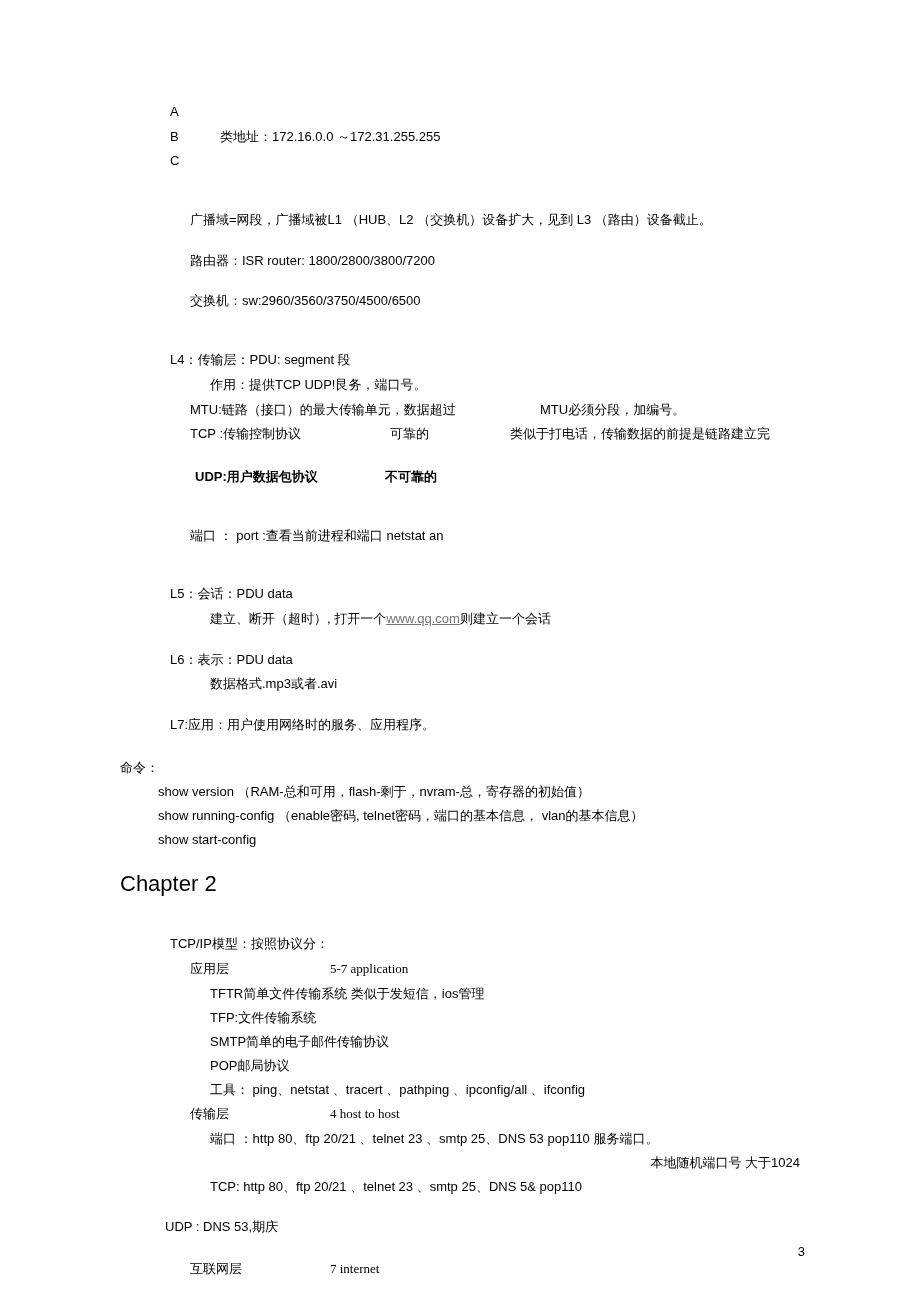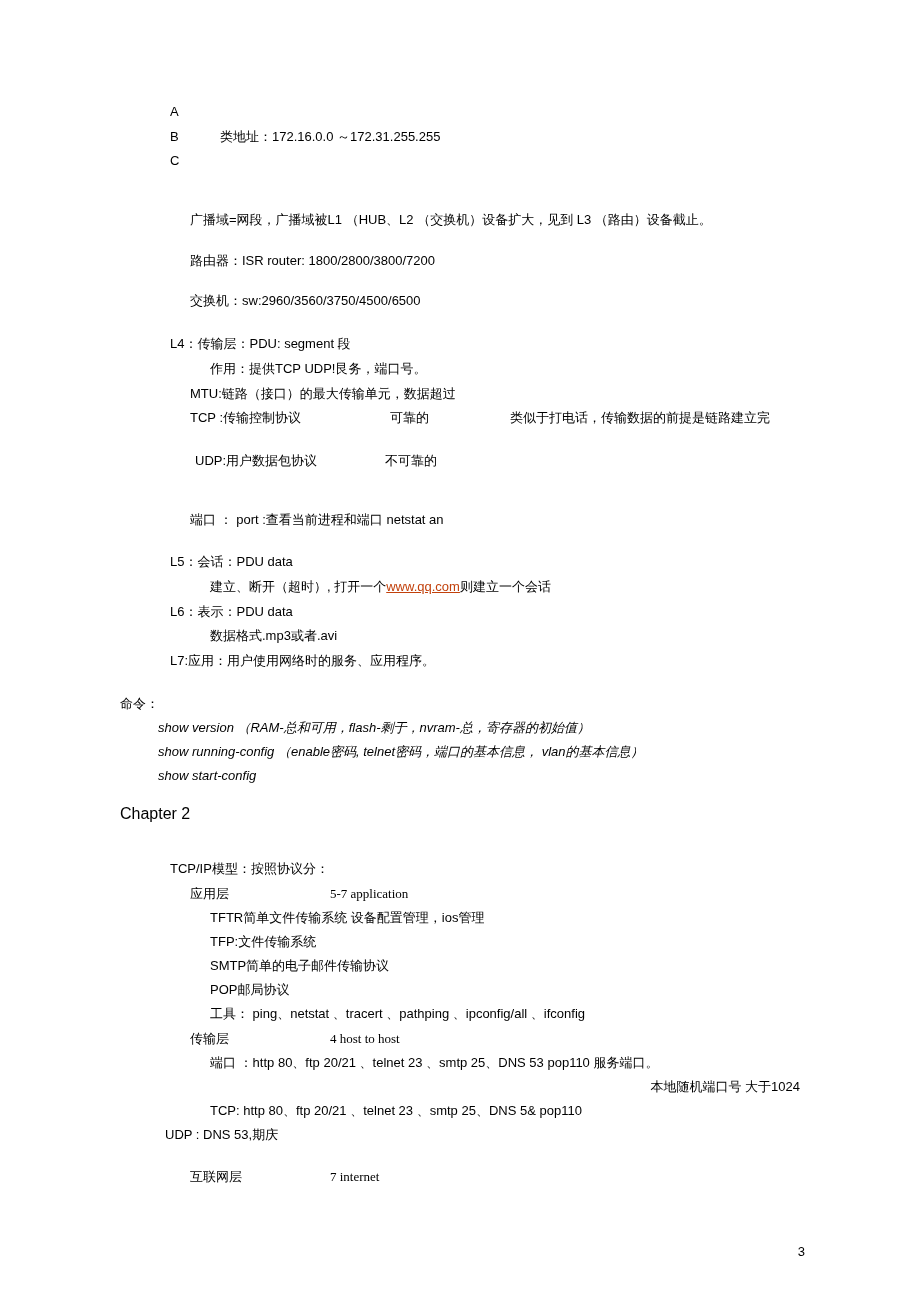--- a/index.html
+++ b/index.html
@@ -9,50 +9,50 @@
     background: #fff;
     margin: 0;
     padding: 100px 120px 60px 120px;
     line-height: 1.9;
     width: 920px;
     box-sizing: border-box;
   }
   .row { display: flex; }
   .col-a { width: 50px; padding-left: 50px; }
   .col-b { flex: 1; }
-  .indent-1 { padding-left: 50px; }
+  .indent-1 { padding-left: 50px; margin-top: 16px; }
   .indent-2 { padding-left: 70px; margin-top: 16px; }
   .indent-3 { padding-left: 90px; }
   .indent-5 { padding-left: 130px; text-align: right; }
   .spacer { height: 18px; }
   .grid3 { display: flex; }
   .g1 { width: 200px; padding-left: 70px; }
   .g2 { width: 120px; }
   .g3 { flex: 1; }
-  .grid3b { display: flex; }
+  .grid3b { display: flex; font-weight: bold; }
   .gb1 { width: 190px; padding-left: 75px; }
   .gb2 { width: 125px; }
   .gb3 { flex: 1; }
   .chapter {
     font-family: Arial, sans-serif;
-    font-size: 16px;
+    font-size: 22px;
     margin-top: 10px;
     margin-bottom: 28px;
   }
   .layer-row { display: flex; padding-left: 70px; font-family: Liberation Serif, serif; }
   .layer-name { width: 140px; }
   .page-num {
     position: absolute;
     right: 115px;
     bottom: 38px;
     font-size: 13px;
   }
-  a.qq { color: #c2410c; text-decoration: underline; }
+  a.qq { color: #737373; text-decoration: underline; }
   .tight { line-height: 1.85; }
-  .cmd-indent { padding-left: 38px; font-style: italic; }
+  .cmd-indent { padding-left: 38px; }
 </style>
 </head>
 <body>
 
 <div class="row">
   <div class="col-a">A</div>
 </div>
 <div class="row">
   <div class="col-a">B</div>
   <div class="col-b">类地址：172.16.0.0    ～172.31.255.255</div>
@@ -68,20 +68,21 @@
 <div class="indent-2">交换机：sw:2960/3560/3750/4500/6500</div>
 
 <div class="spacer"></div>
 
 <div class="indent-1">L4：传输层：PDU: segment 段</div>
 <div class="indent-3">作用：提供TCP UDP!艮务，端口号。</div>
 
 <div class="grid3">
   <div class="g1" style="width:310px;">MTU:链路（接口）的最大传输单元，数据超过</div>
   <div class="g2" style="width:40px;"></div>
+  <div class="g3">MTU必须分段，加编号。</div>
 </div>
 <div class="grid3">
   <div class="g1">TCP :传输控制协议</div>
   <div class="g2">可靠的</div>
   <div class="g3">类似于打电话，传输数据的前提是链路建立完</div>
 </div>
 <div class="spacer"></div>
 <div class="grid3b">
   <div class="gb1">UDP:用户数据包协议</div>
   <div class="gb2">不可靠的</div>
@@ -110,21 +111,21 @@
 <div class="cmd-indent tight">show start-config</div>
 
 <div class="chapter">Chapter 2</div>
 
 <div class="indent-1">TCP/IP模型：按照协议分：</div>
 
 <div class="layer-row">
   <div class="layer-name">应用层</div>
   <div>5-7 application</div>
 </div>
-<div class="indent-3 tight">TFTR简单文件传输系统         设备配置管理，ios管理</div>
+<div class="indent-3 tight">TFTR简单文件传输系统         类似于发短信，ios管理</div>
 <div class="indent-3 tight">TFP:文件传输系统</div>
 <div class="indent-3 tight">SMTP简单的电子邮件传输协议</div>
 <div class="indent-3 tight">POP邮局协议</div>
 <div class="indent-3 tight">工具：  ping、netstat 、tracert 、pathping 、ipconfig/all 、ifconfig</div>
 
 <div class="layer-row">
   <div class="layer-name">传输层</div>
   <div>4 host to host</div>
 </div>
 <div class="indent-3 tight">端口 ：http 80、ftp 20/21 、telnet 23 、smtp 25、DNS 53 pop110 服务端口。</div>

